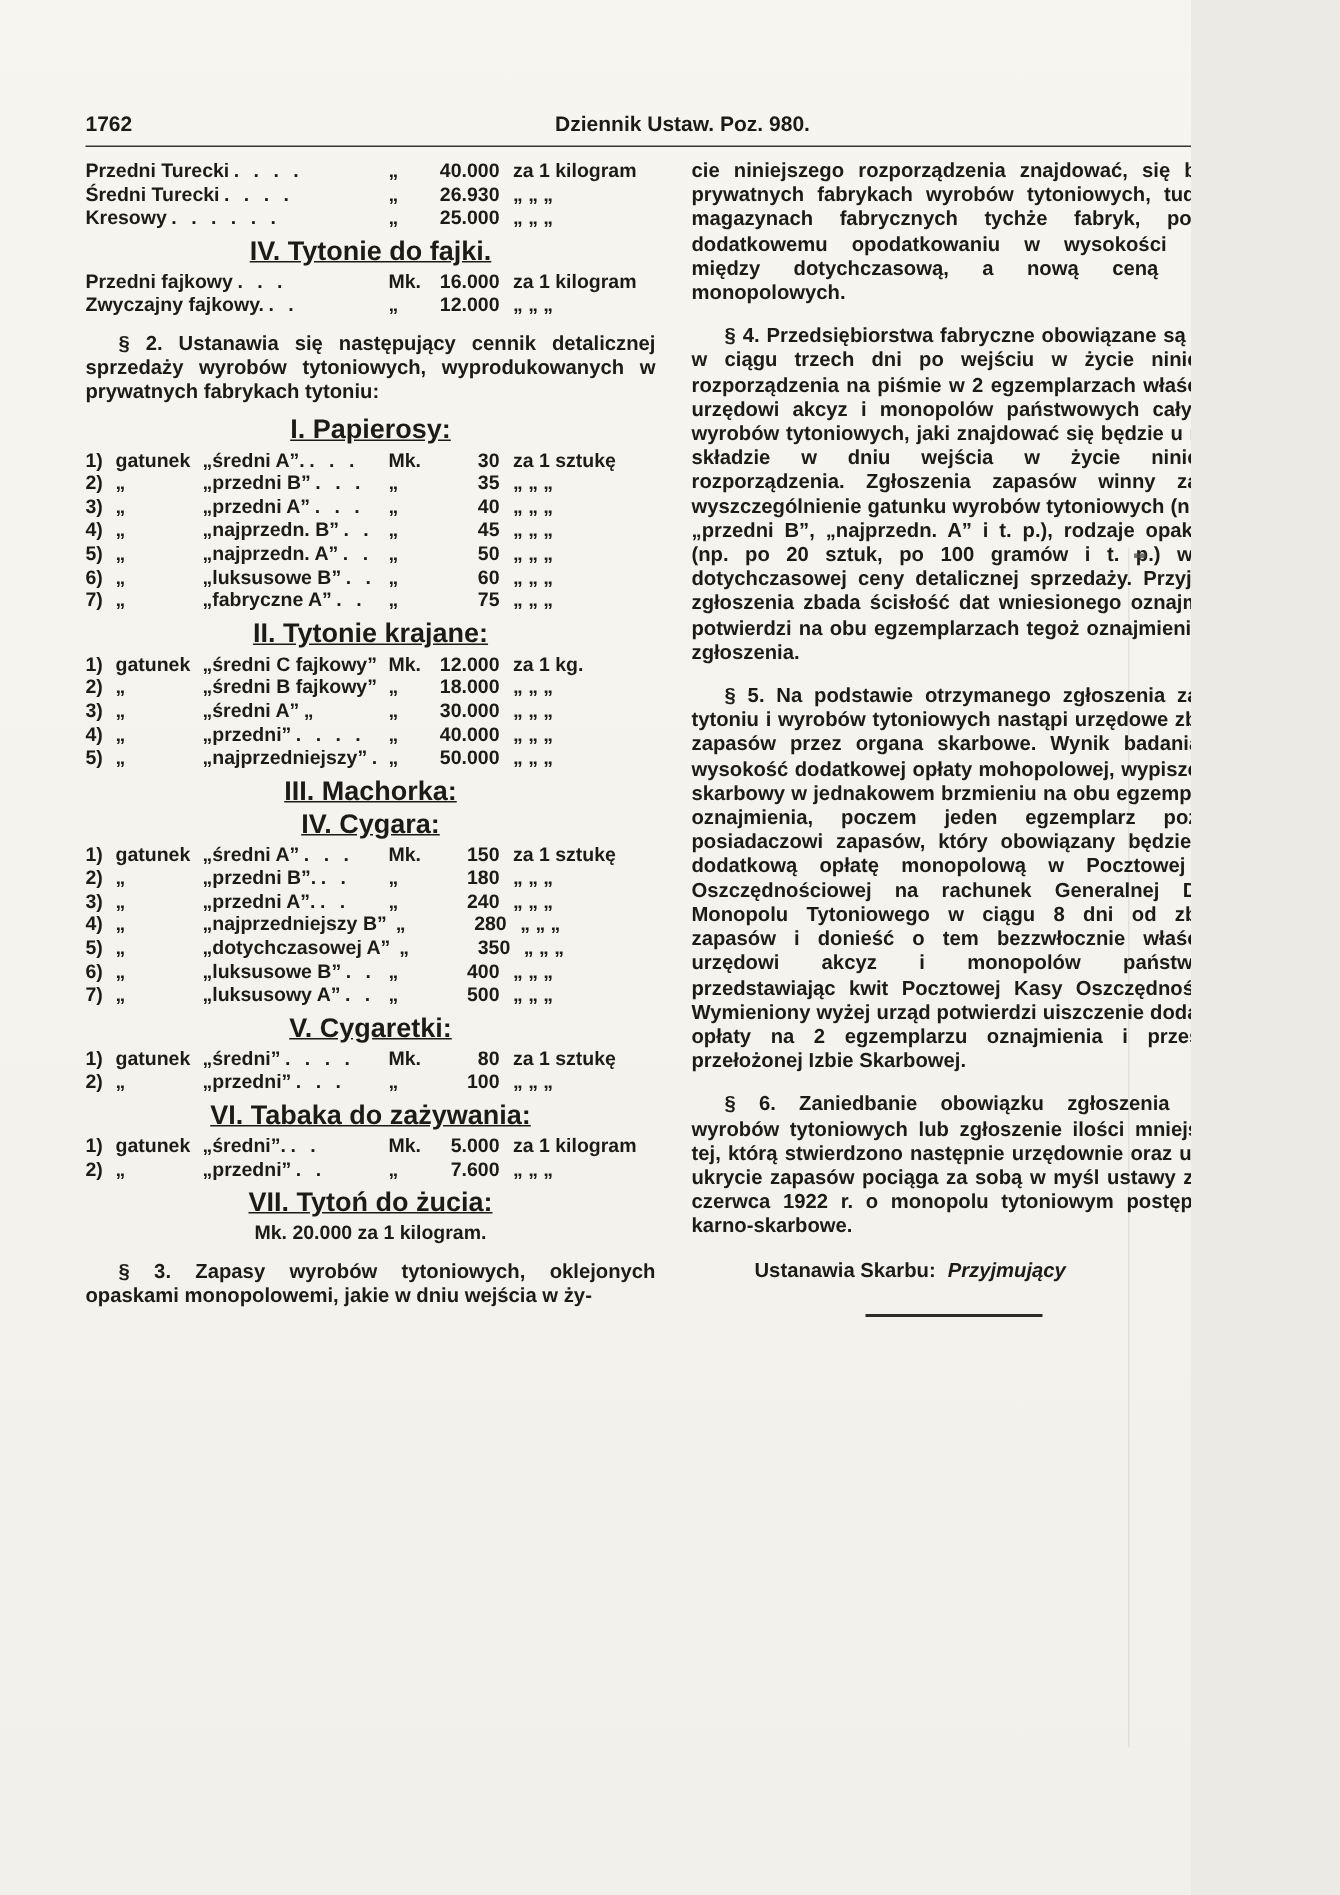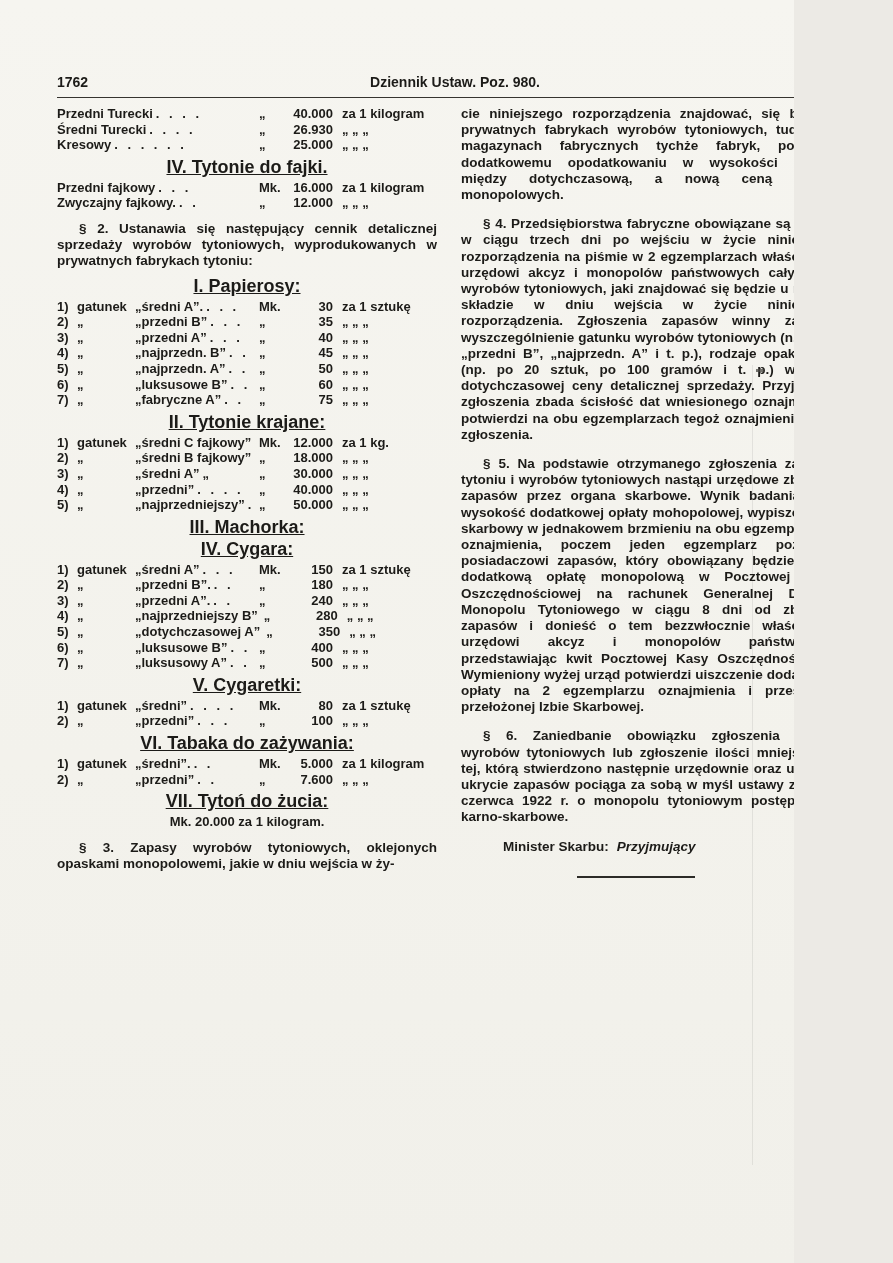--- a/index.html
+++ b/index.html
@@ -410,21 +410,21 @@
       <p class="para">§ 3. Zapasy wyrobów tytoniowych, oklejonych opaskami monopolowemi, jakie w dniu wejścia w ży-</p>
     </div>
 
     <div class="col right-col">
       <p class="para first">cie niniejszego rozporządzenia znajdować, się będą w prywatnych fabrykach wyrobów tytoniowych, tudzież w magazynach fabrycznych tychże fabryk, podlegają dodatkowemu opodatkowaniu w wysokości różnicy między dotychczasową, a nową ceną opasek monopolowych.</p>
       <p class="para">§ 4. Przedsiębiorstwa fabryczne obowiązane są zgłosić w ciągu trzech dni po wejściu w życie niniejszego rozporządzenia na piśmie w 2 egzemplarzach właściwemu urzędowi akcyz i monopolów państwowych cały zapas wyrobów tytoniowych, jaki znajdować się będzie u nich na składzie w dniu wejścia w życie niniejszego rozporządzenia. Zgłoszenia zapasów winny zawierać wyszczególnienie gatunku wyrobów tytoniowych (n. p. gat. „przedni B”, „najprzedn. A” i t. p.), rodzaje opakowania (np. po 20 sztuk, po 100 gramów i t. p.) wreszcie dotychczasowej ceny detalicznej sprzedaży. Przyjmujący zgłoszenia zbada ścisłość dat wniesionego oznajmienia i potwierdzi na obu egzemplarzach tegoż oznajmienia dzień zgłoszenia.</p>
       <p class="para">§ 5. Na podstawie otrzymanego zgłoszenia zapasów tytoniu i wyrobów tytoniowych nastąpi urzędowe zbadanie zapasów przez organa skarbowe. Wynik badania, oraz wysokość dodatkowej opłaty mohopolowej, wypisze organ skarbowy w jednakowem brzmieniu na obu egzemplarzach oznajmienia, poczem jeden egzemplarz pozostawi posiadaczowi zapasów, który obowiązany będzie uiścić dodatkową opłatę monopolową w Pocztowej Kasie Oszczędnościowej na rachunek Generalnej Dyrekcji Monopolu Tytoniowego w ciągu 8 dni od zbadania zapasów i donieść o tem bezzwłocznie właściwemu urzędowi akcyz i monopolów państwowych, przedstawiając kwit Pocztowej Kasy Oszczędnościowej. Wymieniony wyżej urząd potwierdzi uiszczenie dodatkowej opłaty na 2 egzemplarzu oznajmienia i prześle go przełożonej Izbie Skarbowej.</p>
       <p class="para">§ 6. Zaniedbanie obowiązku zgłoszenia zapasu wyrobów tytoniowych lub zgłoszenie ilości mniejszej od tej, którą stwierdzono następnie urzędownie oraz umyślne ukrycie zapasów pociąga za sobą w myśl ustawy z dnia 1 czerwca 1922 r. o monopolu tytoniowym postępowanie karno-skarbowe.</p>
 
       <div class="signature">
-        <span class="sig-label">Minister Skarbu:</span><span class="sig-name">Przyjmujący</span>
+        <span class="sig-label">Ustanawia Skarbu:</span><span class="sig-name">Przyjmujący</span>
       </div>
 
       <div class="end-rule"></div>
     </div>
 
   </div>
 
   <div class="margin-dash"></div>
   <div class="margin-streak"></div>
 </div>

